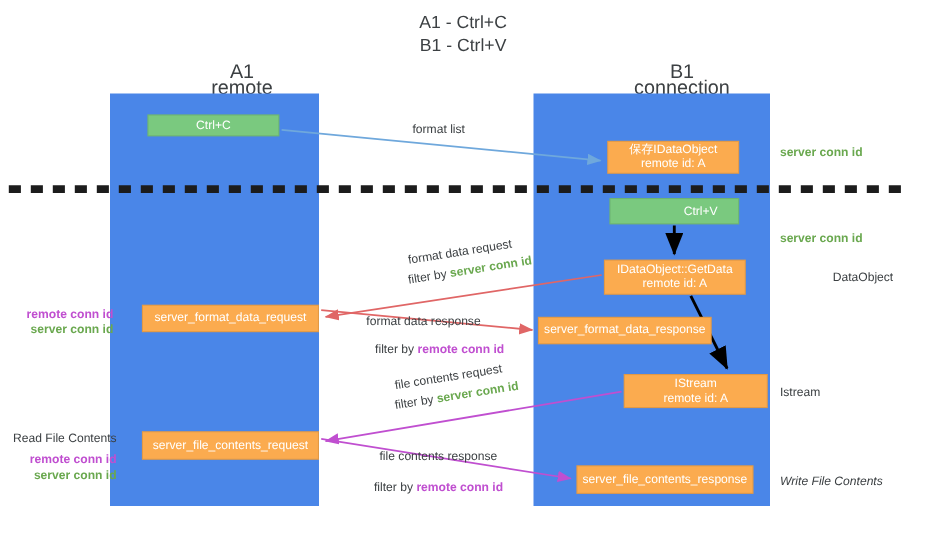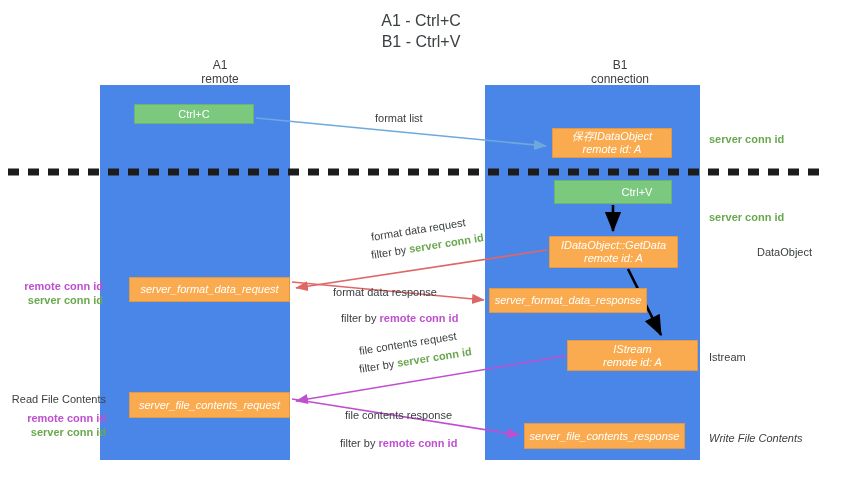--- a/index.html
+++ b/index.html
@@ -12,21 +12,21 @@
   .abs{position:absolute;}
 
   
   .title{
     left:0;top:10px;width:842px;text-align:center;
     font-size:16px;color:#3c4043;line-height:21px;white-space:pre-line;
   }
 
   
   .colhead{
-    text-align:center;font-size:12px;color:#3c4043;line-height:14px;
+    text-align:center;font-size:18px;color:#3c4043;line-height:14px;
     white-space:pre-line;
   }
   #head-a1{left:130px;top:58px;width:180px;}
   #head-b1{left:530px;top:58px;width:180px;}
 
   
   .lane{background:#4a86e8;}
   #lane-a1{left:100px;top:85px;width:190px;height:375px;}
   #lane-b1{left:485px;top:85px;width:215px;height:375px;}
 
@@ -34,21 +34,21 @@
   #wires{position:absolute;left:0;top:0;width:842px;height:485px;pointer-events:none;}
 
   
   .box{
     box-sizing:border-box;display:flex;flex-direction:column;
     align-items:center;justify-content:center;
     color:#ffffff;font-size:11px;line-height:13px;text-align:center;
     border:1px solid rgba(0,0,0,0.10);white-space:pre-line;
   }
   .green{background:#7ac97f;}
-  .orange{background:#fbab4f;font-style:italic;}
+  .orange{background:#fbab4f;}
 
   #box-ctrlc{left:134px;top:104px;width:120px;height:20px;}
   #box-save-idataobject{left:552px;top:128px;width:120px;height:30px;}
   #box-ctrlv{left:554px;top:180px;width:118px;height:24px;padding-left:48px;}
   #box-getdata{left:549px;top:236px;width:129px;height:32px;}
   #box-fmt-req{left:129px;top:277px;width:161px;height:25px;}
   #box-fmt-res{left:489px;top:288px;width:158px;height:25px;}
   #box-istream{left:567px;top:340px;width:131px;height:31px;}
   #box-file-req{left:129px;top:392px;width:161px;height:26px;}
   #box-file-res{left:524px;top:423px;width:161px;height:26px;}

